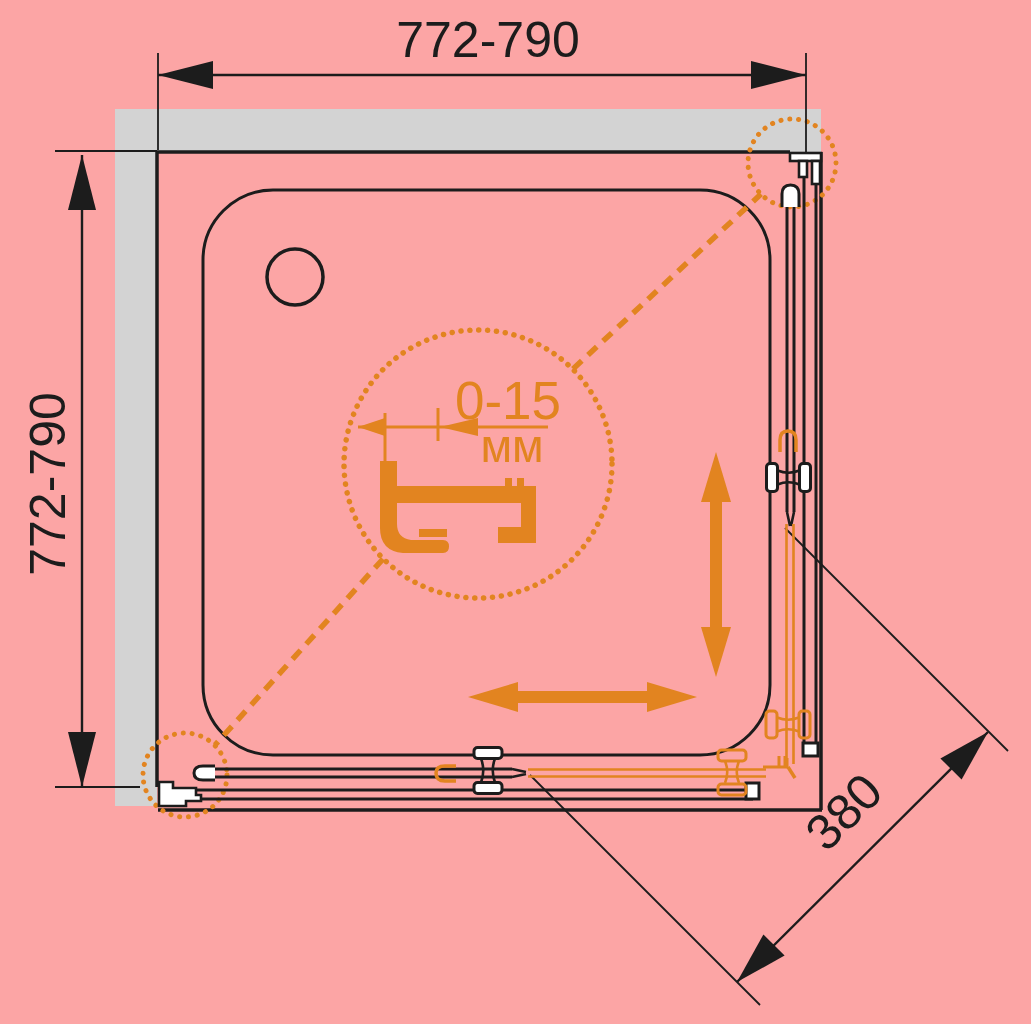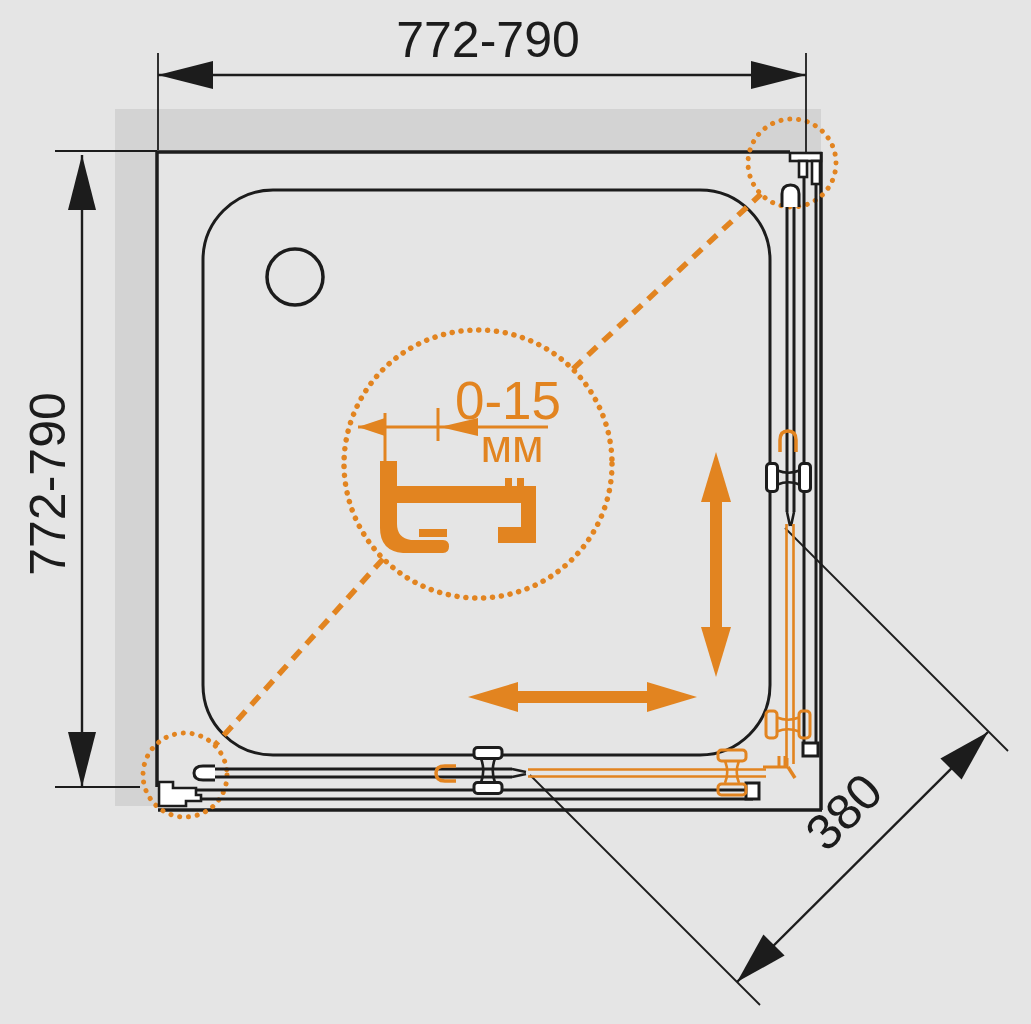--- a/index.html
+++ b/index.html
@@ -1,21 +1,21 @@
 <!DOCTYPE html>
 <html style="--accent-orange: #E28420; --wall-gray: #D3D3D3; --line-black: #1C1C1C;"><head>
 <meta charset="utf-8">
 <style>
   :root{
     --accent-orange:#E28420;
     --wall-gray:#D3D3D3;
     --line-black:#1C1C1C;
   }
   html,body{margin:0;padding:0;background:#fff;}
-  .page{position:relative;width:1031px;height:1024px;background:#e5e5e5;overflow:hidden;}
+  .page{position:relative;width:1031px;height:1024px;background:#fca5a5;overflow:hidden;}
   svg{display:block;}
   .ln{stroke:var(--line-black);fill:none;}
   .w35{stroke-width:3.5;} .w30{stroke-width:3;} .w26{stroke-width:2.6;}
   .thin{stroke-width:1.8;} .dimln{stroke-width:2.4;}
   .blkfill{fill:var(--line-black);stroke:none;}
   .whitefill{fill:#fff;}
   .grayfill{fill:var(--wall-gray);stroke:none;}
   .or{stroke:var(--accent-orange);fill:none;}
   .orfill{fill:var(--accent-orange);stroke:none;}
   .dotted{stroke-dasharray:0.1 8.8;stroke-linecap:round;}

